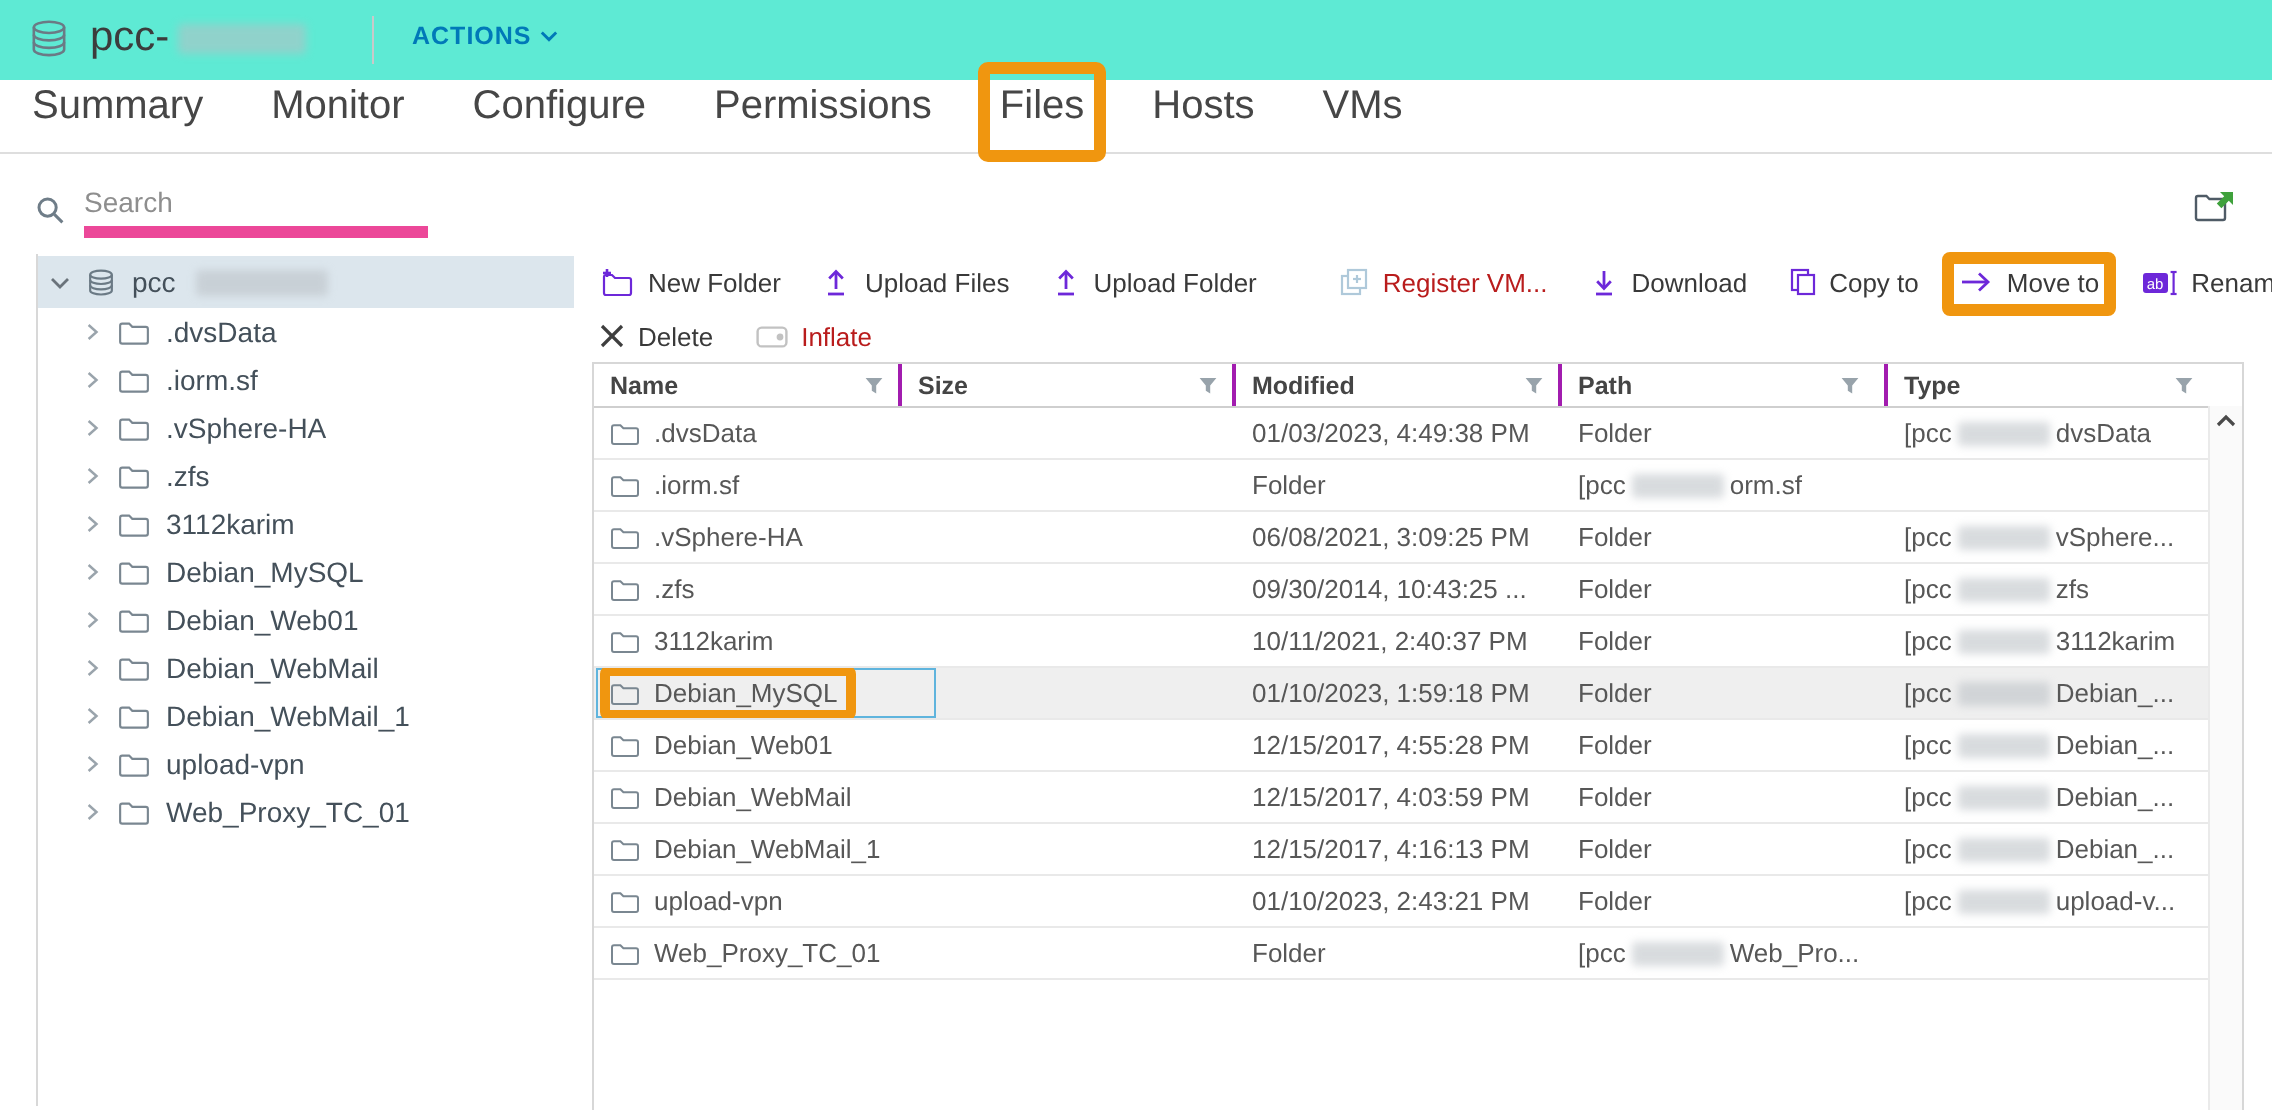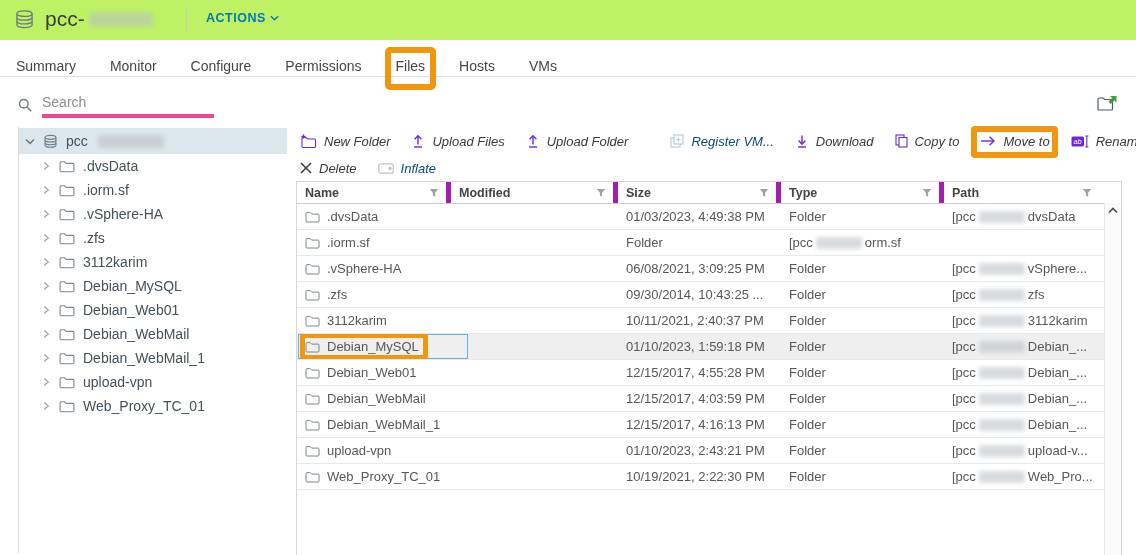--- a/index.html
+++ b/index.html
@@ -1,66 +1,66 @@
 <!DOCTYPE html>
 <html><head>
 <meta charset="utf-8">
 <style>
   * { margin:0; padding:0; box-sizing:border-box; }
   html,body { width:1136px; height:555px; }
   body { font-family:"Liberation Sans", sans-serif; background:#fff; color:#454545; overflow:hidden; position:relative; }
 
   
-  .app-header { position:absolute; left:0; top:0; width:1136px; height:40px; background:#bef264; }
+  .app-header { position:absolute; left:0; top:0; width:1136px; height:40px; background:#5eead4; }
   .title-wrap { position:absolute; left:14px; top:7px; display:flex; align-items:center; gap:10px; }
   .title-icon { color:#6B7A85; display:flex; }
   .page-title { font-size:21px; color:#3C3C3C; display:flex; align-items:center; }
   .blurred { display:inline-block; background:#b9bfc4; opacity:.55; filter:blur(2px); border-radius:2px; }
   .title-blur { width:64px; height:15px; margin-left:4px; }
   .header-divider { position:absolute; left:186px; top:8px; width:1px; height:24px; background:#C9C9C9; }
   .actions-btn { position:absolute; left:206px; top:11px; color:#0079B8; font-size:12.5px; font-weight:600; letter-spacing:.5px; display:flex; align-items:center; gap:4px; cursor:pointer; }
 
   
-  .tab-bar { position:absolute; left:0; top:40px; width:1136px; height:37px; border-bottom:1px solid #DEDEDE; display:flex; align-items:flex-end; gap:30px; padding-left:14px; font-size:14px; color:#464646; }
+  .tab-bar { position:absolute; left:0; top:40px; width:1136px; height:37px; border-bottom:1px solid #DEDEDE; display:flex; align-items:flex-start; gap:30px; padding-left:14px; font-size:20px; color:#464646; }
   .tab { position:relative; cursor:pointer; padding:2px 2px; }
   .annotation { position:absolute; border:6px solid #F0960F; border-radius:5px; pointer-events:none; z-index:30; }
   .tab-annotation { inset:-9px -9px -14px -9px; }
 
   
   .search-wrap { position:absolute; left:18px; top:94px; width:200px; height:22px; display:flex; align-items:center; }
   .search-icon { color:#6F7D88; margin-right:10px; display:flex; }
-  .search-input { width:172px; border:none; border-bottom:4px solid #ec4899; font-size:14px; color:#454545; outline:none; padding:2px 0 4px 0; font-family:"Liberation Sans", sans-serif; background:transparent; }
+  .search-input { width:172px; border:none; border-bottom:6px solid #ec4899; font-size:14px; color:#454545; outline:none; padding:2px 0 4px 0; font-family:"Liberation Sans", sans-serif; background:transparent; }
   .search-input::placeholder { color:#8E8E8E; }
 
   .export-icon { position:absolute; left:1097px; top:95px; cursor:pointer; }
 
   
   .tree-panel { position:absolute; left:18px; top:127px; width:269px; height:426px; border-left:1px solid #D8D8D8; padding-top:1px; font-size:14px; }
   .tree-root-row { height:26px; display:flex; align-items:center; gap:8px; background:#DCE6ED; padding-left:6px; cursor:pointer; color:#44505A; }
   .tree-row { height:24px; display:flex; align-items:center; gap:8px; padding-left:22px; cursor:pointer; color:#44505A; }
   .tree-chevron { display:flex; width:10px; justify-content:center; }
   .tree-folder-icon { color:#7A8791; display:flex; }
   .tree-db-icon { color:#6B7A85; display:flex; }
   .tree-root-blur { width:66px; height:13px; margin-left:2px; }
 
   
   .toolbar { position:absolute; left:300px; top:130px; width:820px; }
   .toolbar-row { display:flex; align-items:center; gap:21px; height:22px; font-size:13px; color:#393939; }
   .toolbar-row.second { margin-top:5px; }
-  .tbtn { position:relative; display:flex; align-items:center; gap:7px; cursor:pointer; white-space:nowrap;font-style:italic; }
+  .tbtn { position:relative; display:flex; align-items:center; gap:7px; cursor:pointer; white-space:nowrap; }
   .tbtn .ticon { color:#6d28d9; display:flex; }
-  .tbtn.disabled { color:#0c4a6e; cursor:default; }
+  .tbtn.disabled { color:#b91c1c; cursor:default; }
   .tbtn.disabled .ticon { color:#AFC9DA; }
   .toolbar-sep { width:1px; height:18px; background:#D4D4D4; }
   .moveto-annotation { inset:-8px -8px -9px -9px; border-radius:4px; }
 
   
   .files-table { position:absolute; left:296px; top:181px; width:826px; height:374px; border:1px solid #D7D7D7; border-bottom:none; background:#fff; }
   .thead { display:grid; grid-template-columns:154px 167px 163px 163px 1fr; height:22px; border-bottom:1px solid #CFCFCF; font-size:12.5px; font-weight:700; color:#454545; width:807px; }
-  .th { position:relative; display:flex; align-items:center; padding-left:8px; border-right:5px solid #a21caf; cursor:pointer; }
+  .th { position:relative; display:flex; align-items:center; padding-left:8px; border-right:2px solid #a21caf; cursor:pointer; }
   .th:last-child { border-right:none; }
   .funnel-icon { position:absolute; right:7px; top:6px; cursor:pointer; display:flex; }
   .tbody { width:807px; font-size:13px; color:#575757; }
   .tr { position:relative; display:grid; grid-template-columns:154px 167px 163px 163px 1fr; height:26px; border-bottom:1px solid #E9E9E9; cursor:pointer; background:#fff; }
   .tr.selected { background:#EFEFEF; }
   .td { display:flex; align-items:center; padding-left:8px; overflow:hidden; white-space:nowrap; }
   .td-name-inner { position:relative; display:inline-flex; align-items:center; gap:7px; }
   .row-folder-icon { color:#7A8791; display:flex; flex:none; }
   .path-blur { width:46px; height:12px; margin:0 3px; flex:none; }
   .name-annotation { inset:-6px -9px -6px -5px; border-radius:4px; border-width:5px; }
@@ -405,51 +405,51 @@
   <div class="thead">
     <div class="th">
       <span>Name</span>
       <span class="funnel-icon">
           <svg width="10" height="10" viewBox="0 0 10 10">
             <path d="M0.8 1 H9.2 L6.1 4.8 V8.8 L3.9 7.4 V4.8 Z" fill="#98A3AB"></path>
           </svg>
         </span>
     </div>
     <div class="th">
+      <span>Size</span>
+      <span class="funnel-icon">
+          <svg width="10" height="10" viewBox="0 0 10 10">
+            <path d="M0.8 1 H9.2 L6.1 4.8 V8.8 L3.9 7.4 V4.8 Z" fill="#98A3AB"></path>
+          </svg>
+        </span>
+    </div>
+    <div class="th">
       <span>Modified</span>
       <span class="funnel-icon">
           <svg width="10" height="10" viewBox="0 0 10 10">
             <path d="M0.8 1 H9.2 L6.1 4.8 V8.8 L3.9 7.4 V4.8 Z" fill="#98A3AB"></path>
           </svg>
         </span>
     </div>
     <div class="th">
-      <span>Size</span>
-      <span class="funnel-icon">
+      <span>Path</span>
+      <span class="funnel-icon" style="right:12px;">
           <svg width="10" height="10" viewBox="0 0 10 10">
             <path d="M0.8 1 H9.2 L6.1 4.8 V8.8 L3.9 7.4 V4.8 Z" fill="#98A3AB"></path>
           </svg>
         </span>
     </div>
     <div class="th">
       <span>Type</span>
       <span class="funnel-icon">
           <svg width="10" height="10" viewBox="0 0 10 10">
             <path d="M0.8 1 H9.2 L6.1 4.8 V8.8 L3.9 7.4 V4.8 Z" fill="#98A3AB"></path>
           </svg>
         </span>
     </div>
-    <div class="th">
-      <span>Path</span>
-      <span class="funnel-icon" style="right:12px;">
-          <svg width="10" height="10" viewBox="0 0 10 10">
-            <path d="M0.8 1 H9.2 L6.1 4.8 V8.8 L3.9 7.4 V4.8 Z" fill="#98A3AB"></path>
-          </svg>
-        </span>
-    </div>
   </div>
 
   <div class="tbody">
 
     <div class="tr">
       <div class="td">
           <span class="td-name-inner">
             <span class="row-folder-icon">
               <svg width="15" height="12" viewBox="0 0 15 12" fill="none" stroke="currentColor">
                 <path d="M1 2.6 Q1 1.6 2 1.6 H5.2 L6.7 3.1 H13 Q14 3.1 14 4.1 V10 Q14 11 13 11 H2 Q1 11 1 10 Z"></path>
@@ -663,21 +663,20 @@
           <span class="td-name-inner">
             <span class="row-folder-icon">
               <svg width="15" height="12" viewBox="0 0 15 12" fill="none" stroke="currentColor">
                 <path d="M1 2.6 Q1 1.6 2 1.6 H5.2 L6.7 3.1 H13 Q14 3.1 14 4.1 V10 Q14 11 13 11 H2 Q1 11 1 10 Z"></path>
               </svg>
             </span>
             <span>Web_Proxy_TC_01</span>
           </span>
         </div>
       <div class="td"></div>
-      <div class="td">10/19/2021, 2:22:30 PM</div>
       <div class="td">Folder</div>
       <div class="td">
           <span>[pcc</span>
           <span class="blurred path-blur"></span>
           <span>Web_Pro...</span>
         </div>
     </div>
 
   </div>
 </div>

